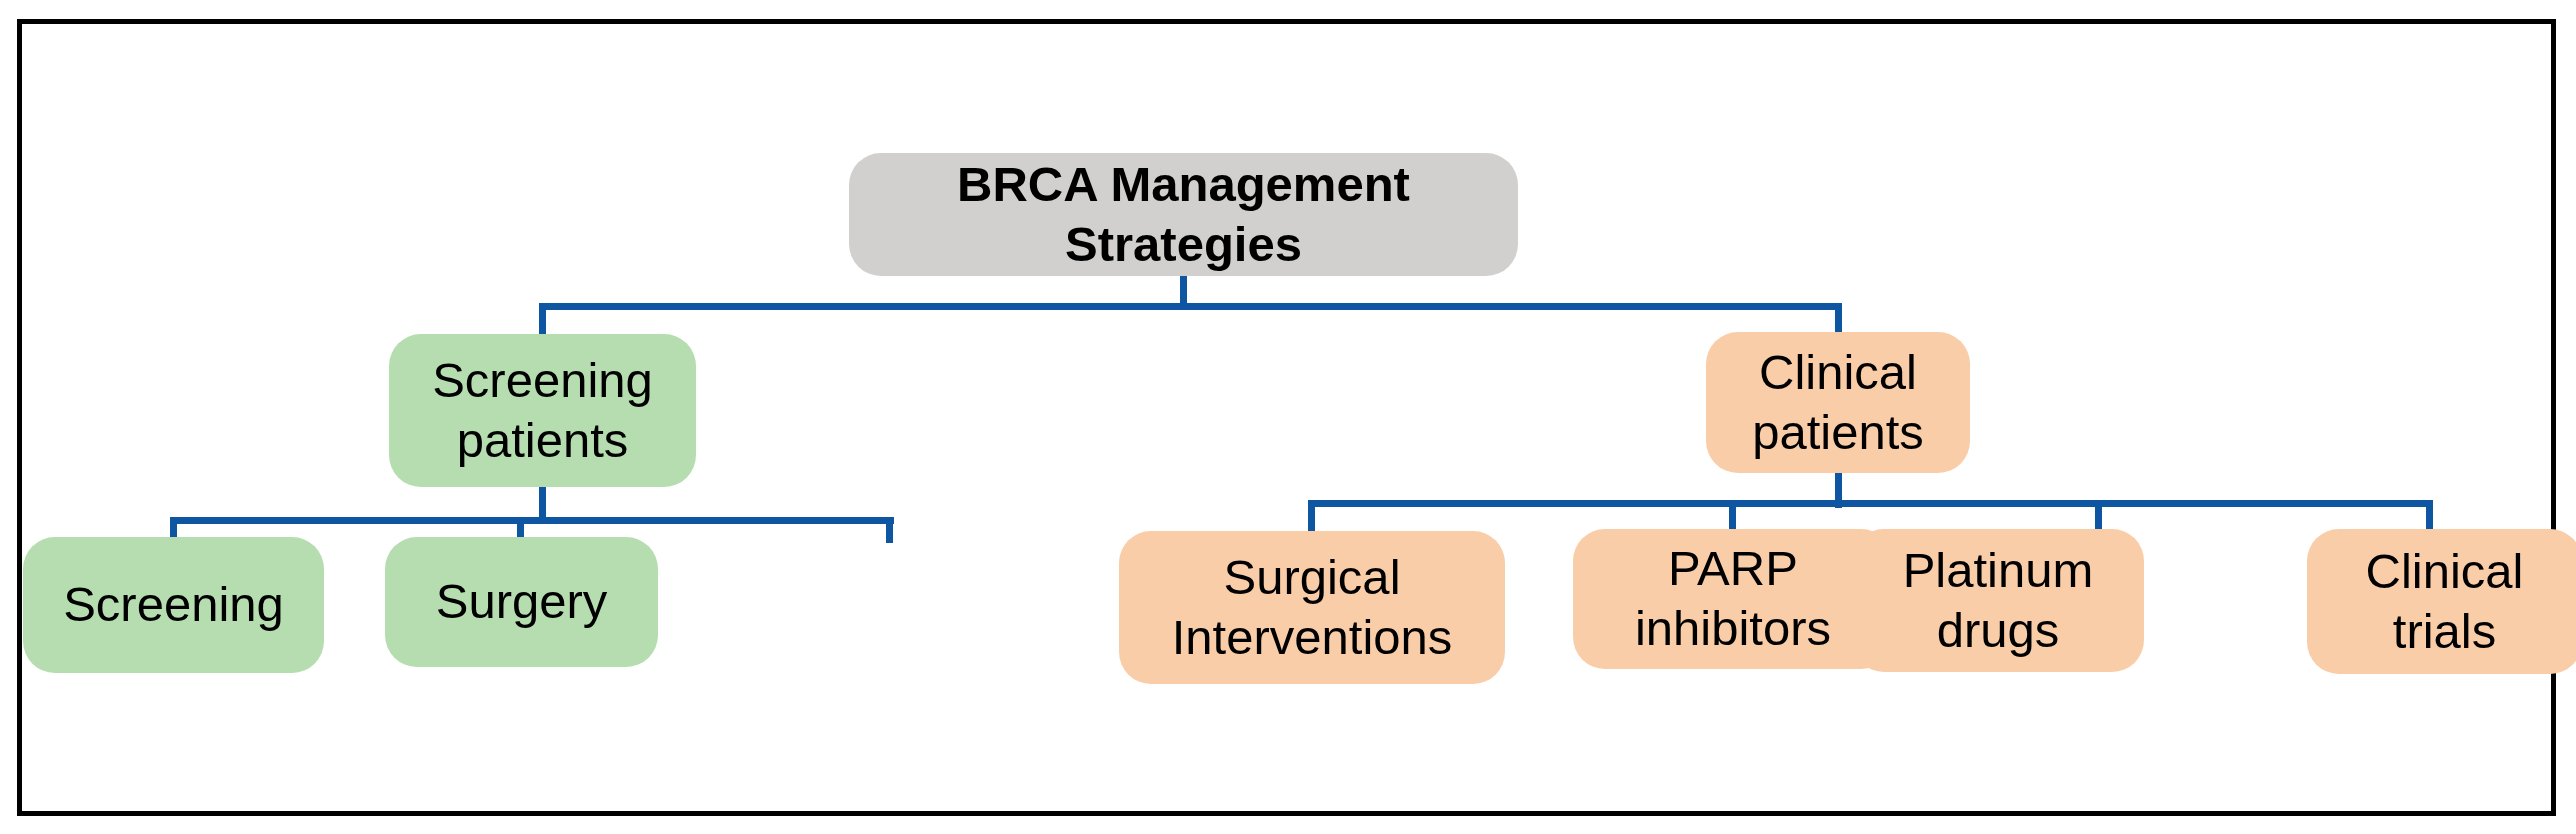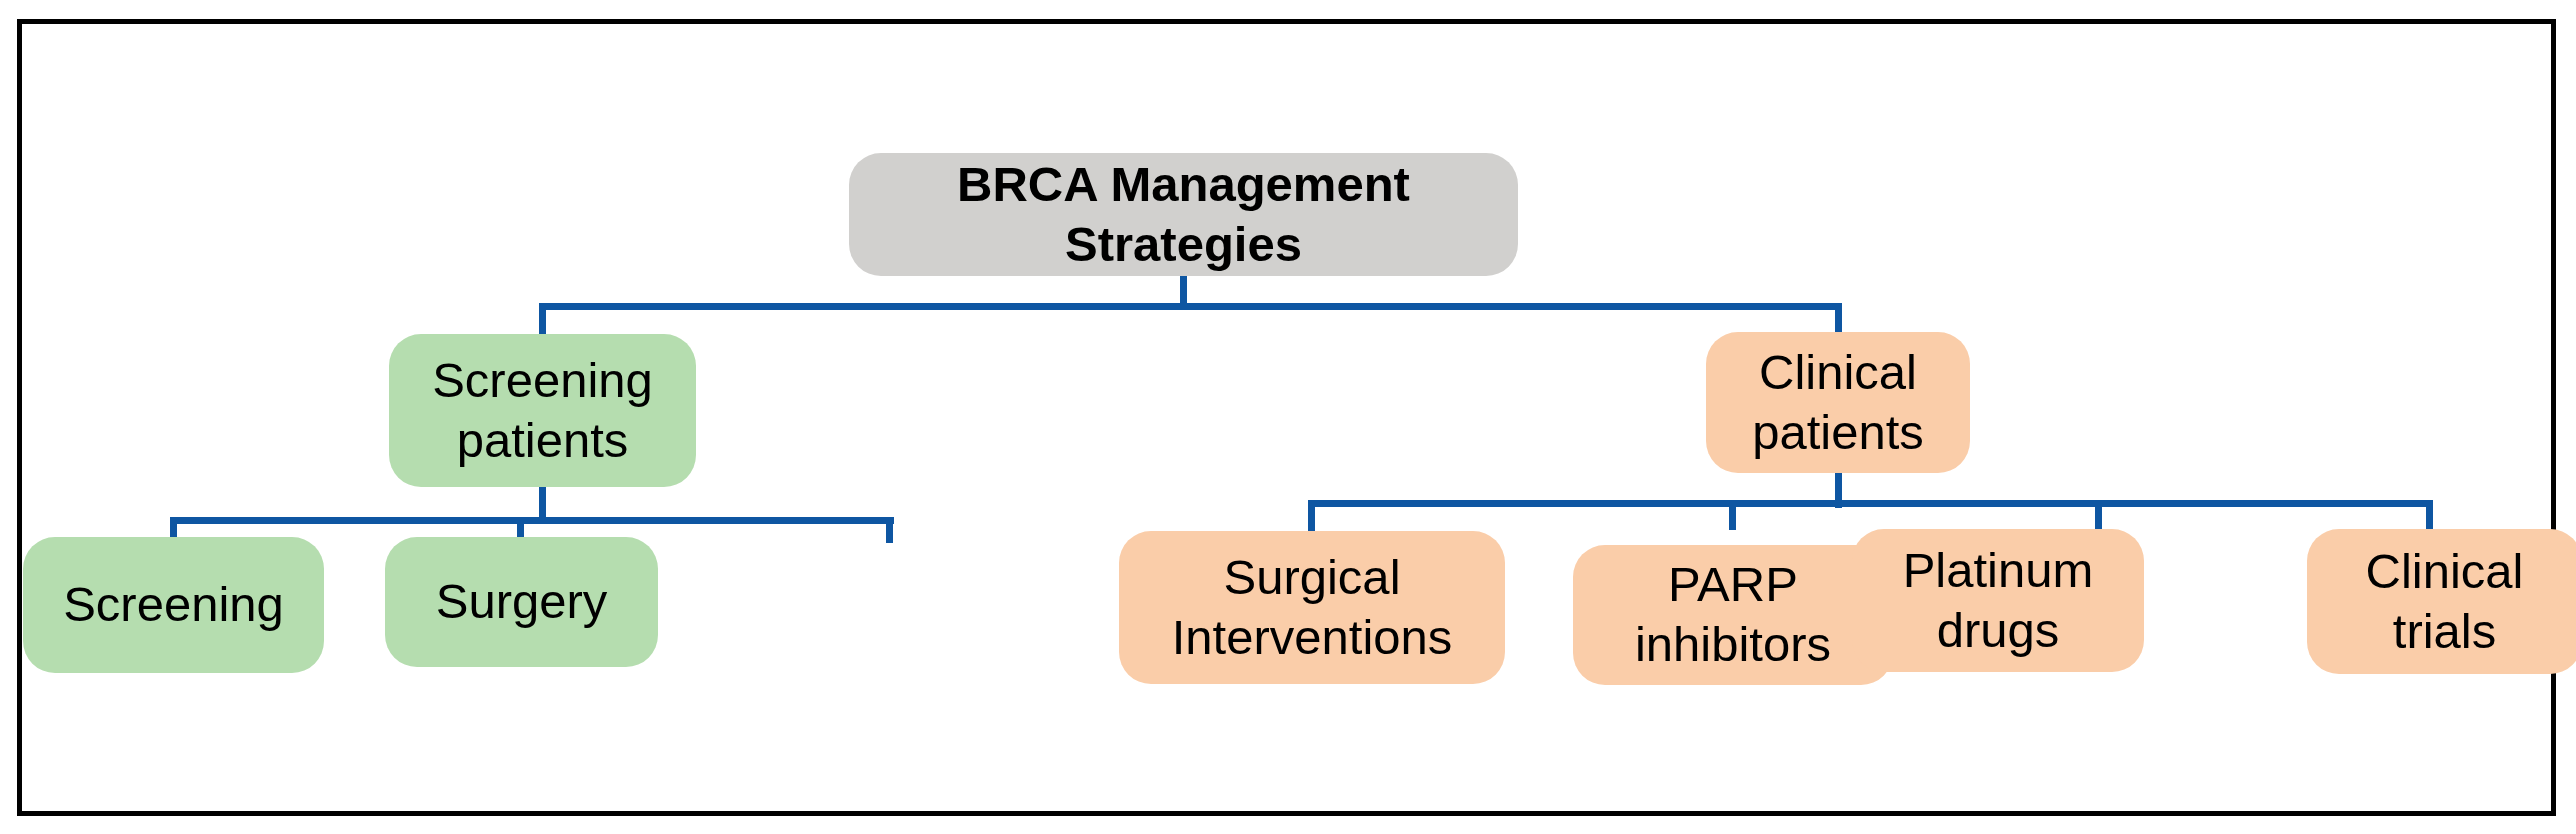--- a/index.html
+++ b/index.html
@@ -95,21 +95,21 @@
   <div class="node" style="left: 385px; top: 537px; width: 273px; height: 130px; background: rgb(181, 221, 175); text-align: right;">
     <span class="label">Surgery</span>
   </div>
 
 
   <div class="node" style="left: 1119px; top: 531px; width: 386px; height: 153px; background: rgb(250, 205, 169);">
     <span class="label">Surgical
 Interventions</span>
   </div>
 
-  <div class="node" style="left: 1573px; top: 529px; width: 320px; height: 140px; background: rgb(250, 205, 169); margin-top: 16px;">
+  <div class="node" style="left: 1573px; top: 529px; width: 320px; height: 140px; background: rgb(250, 205, 169);">
     <span class="label">PARP
 inhibitors</span>
   </div>
 
   <div class="node" style="left: 1852px; top: 529px; width: 292px; height: 143px; background: rgb(250, 205, 169);">
     <span class="label">Platinum
 drugs</span>
   </div>
 
   <div class="node" style="left: 2307px; top: 529px; width: 275px; height: 145px; background: rgb(250, 205, 169);">

